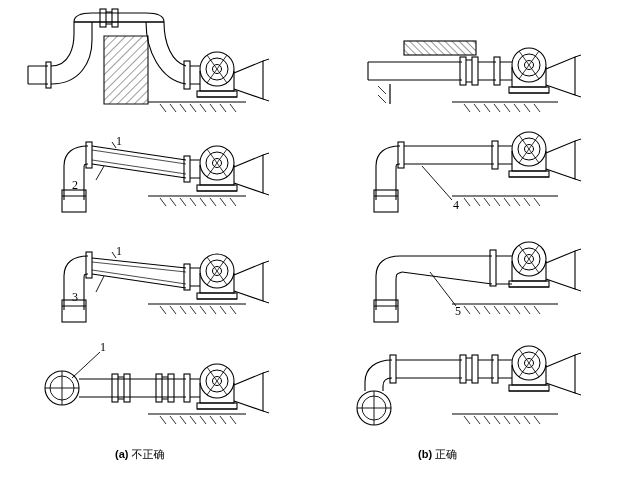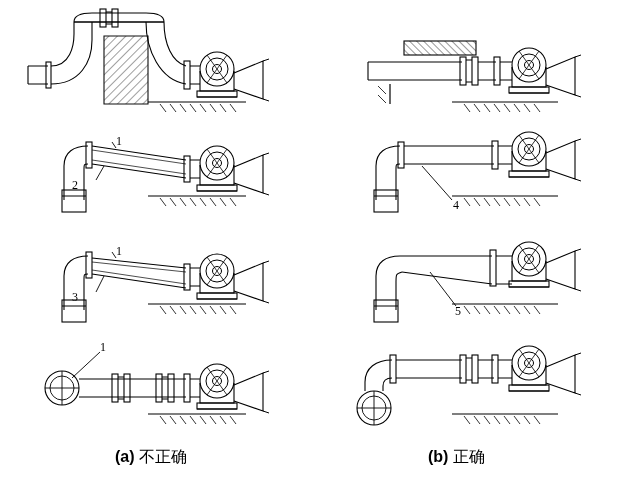--- a/index.html
+++ b/index.html
@@ -17,33 +17,33 @@
   }
   #figure-root {
     position: absolute;
     left: 0;
     top: 0;
     width: 639px;
     height: 481px;
   }
   .caption {
     position: absolute;
-    font-size: 16px;
+    font-size: 11px;
     color: #000;
     white-space: nowrap;
   }
   .caption .lbl {
     font-weight: bold;
   }
   #caption-a {
     left: 115px;
     top: 447px;
   }
   #caption-b {
-    left: 428px;
+    left: 418px;
     top: 447px;
   }
   .callout {
     position: absolute;
     font-size: 12px;
     font-family: "Liberation Serif", serif;
     color: #000;
   }
   svg { display: block; }
 </style>

